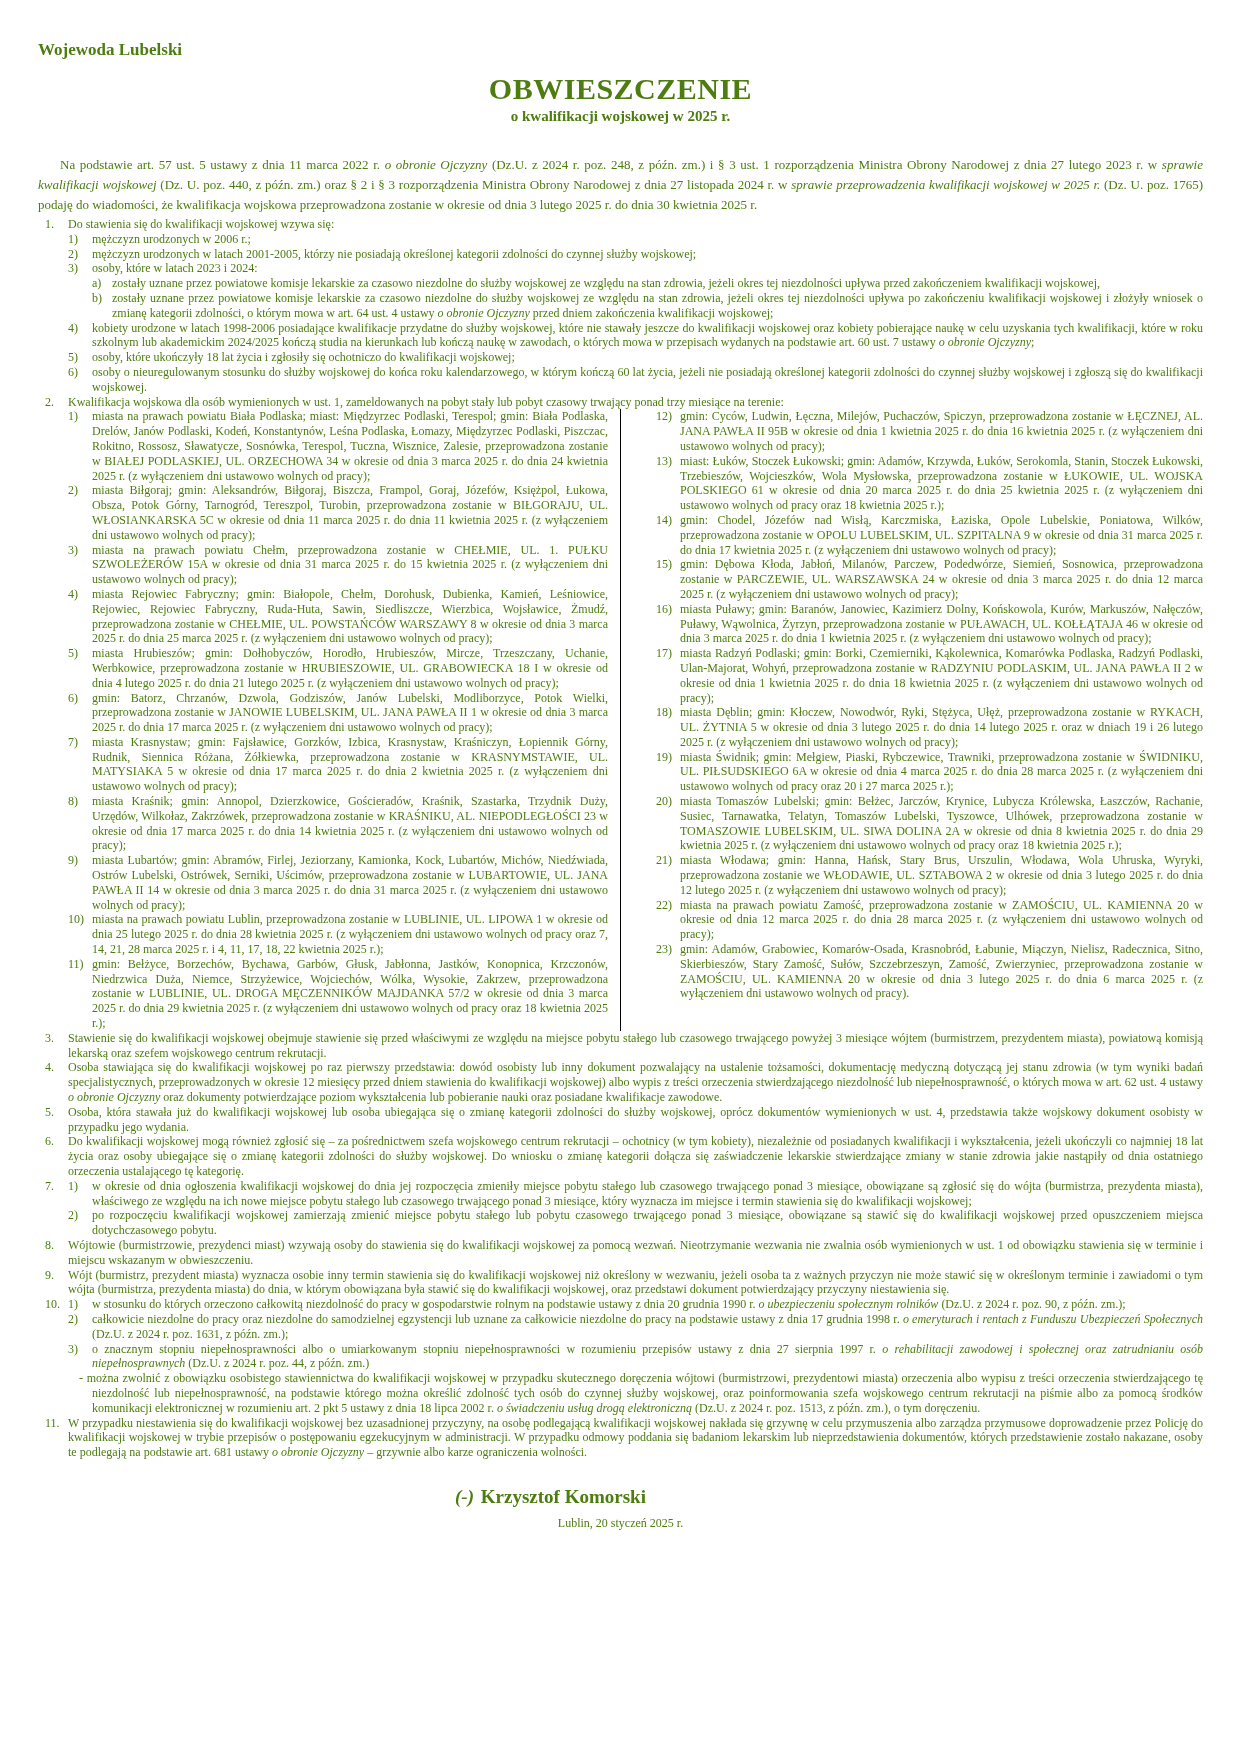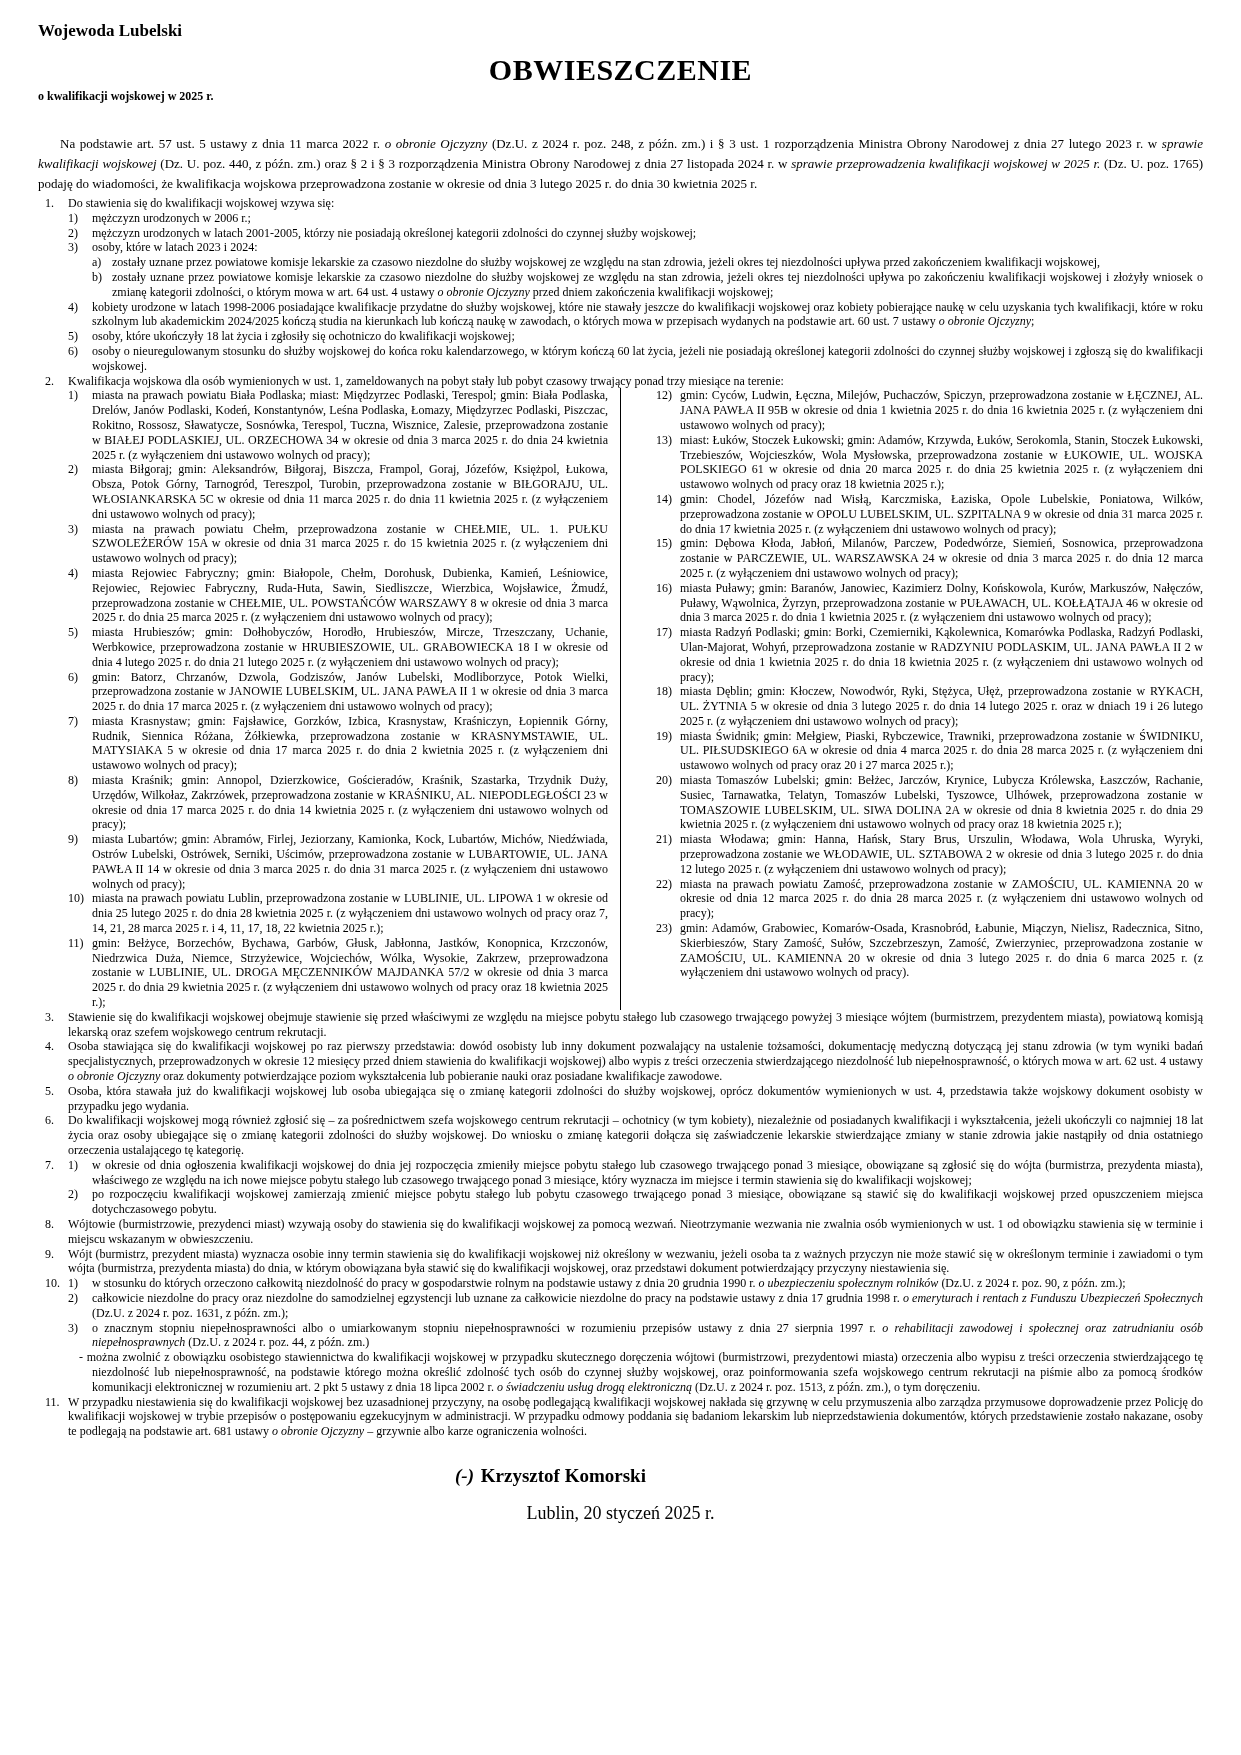--- a/index.html
+++ b/index.html
@@ -2,44 +2,44 @@
 <html><head>
 <meta charset="utf-8">
 <style>
   html,body { margin:0; padding:0; background:#ffffff; }
   .page {
     position:relative;
     width:1241px; height:1755px;
     margin:0 auto;
     background:#fff;
     box-sizing:border-box;
-    padding:21px 38px 0 38px;
+    padding:40px 38px 0 38px;
     font-family:"Liberation Serif", serif;
-    color:#000000;
+    color:#4d7c0f;
     overflow:hidden;
   }
   .author { font-size:17px; font-weight:bold; margin:0 0 12px 0; }
   .title  { text-align:center; font-size:30px; font-weight:bold; margin:4px 0 2px 0; letter-spacing:.5px; }
-  .subtitle { font-size:12px; font-weight:bold; margin:0 0 30px 0; }
+  .subtitle { text-align:center; font-size:15px; font-weight:bold; margin:0 0 30px 0; }
   .intro { font-size:13px; line-height:20px; text-align:justify; text-indent:22px; margin:0 0 2px 0; }
   .list { font-size:12px; line-height:14.8px; }
   .li { display:flex; align-items:flex-start; }
   .li > .n { flex:none; box-sizing:border-box; }
   .li.lvl0 > .n { width:30px; padding-left:7px; }
   .li.lvl1 > .n { width:24px; }
   .li.lvl2 > .n { width:20px; }
   .li > .b { flex:1 1 auto; min-width:0; }
   .t { text-align:justify; }
   .cols { display:flex; align-items:stretch; }
   .col-l { flex:0 0 540px; padding-right:12px; border-right:1px solid #000; }
   .col-r { flex:1 1 auto; padding-left:35px; }
   .note { padding-left:24px; text-indent:-13px; }
   .sig { text-align:center; font-weight:bold; font-size:19px; padding-right:140px; margin-top:26px; }
   .sig i { margin-right:2px; }
-  .place-date { text-align:center; font-size:18px; margin-top:16px; }
+  .place-date { text-align:center; font-size:12px; margin-top:8px; }
 </style>
 </head>
 <body>
 
 <div class="page">
   <div class="author">Wojewoda Lubelski</div>
   <div class="title">OBWIESZCZENIE</div>
   <div class="subtitle">o kwalifikacji wojskowej w 2025 r.</div>
   <p class="intro">Na podstawie art. 57 ust. 5 ustawy z dnia 11 marca 2022 r. <i>o obronie Ojczyzny</i> (Dz.U. z 2024 r. poz. 248, z późn. zm.) i § 3 ust. 1 rozporządzenia Ministra Obrony Narodowej z dnia 27 lutego 2023 r. w <i>sprawie kwalifikacji wojskowej</i> (Dz. U. poz. 440, z późn. zm.) oraz § 2 i § 3 rozporządzenia Ministra Obrony Narodowej z dnia 27 listopada 2024 r. w <i>sprawie przeprowadzenia kwalifikacji wojskowej w 2025 r.</i> (Dz. U. poz. 1765) podaję do wiadomości, że kwalifikacja wojskowa przeprowadzona zostanie w okresie od dnia 3 lutego 2025 r. do dnia 30 kwietnia 2025 r.</p>
   <div class="list">

